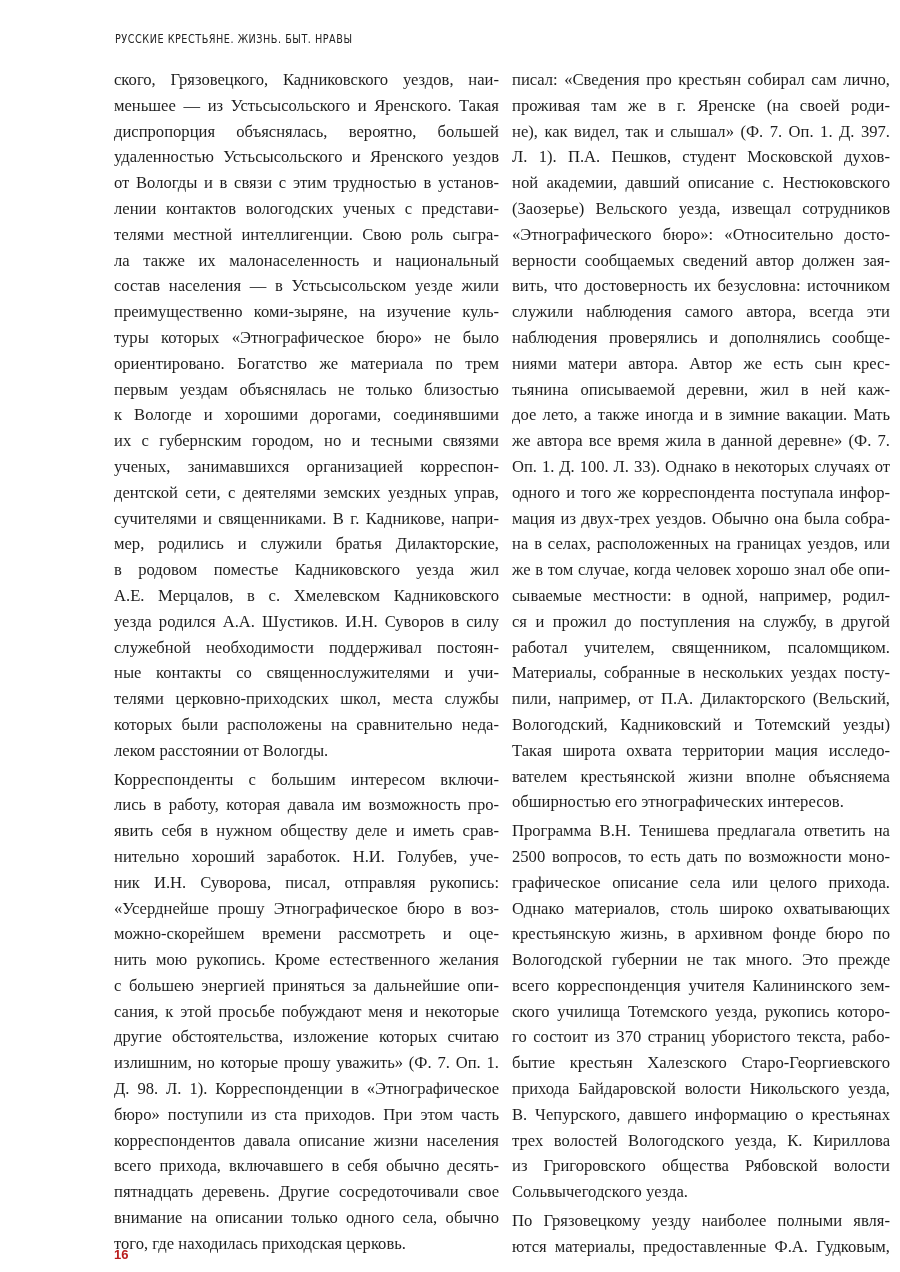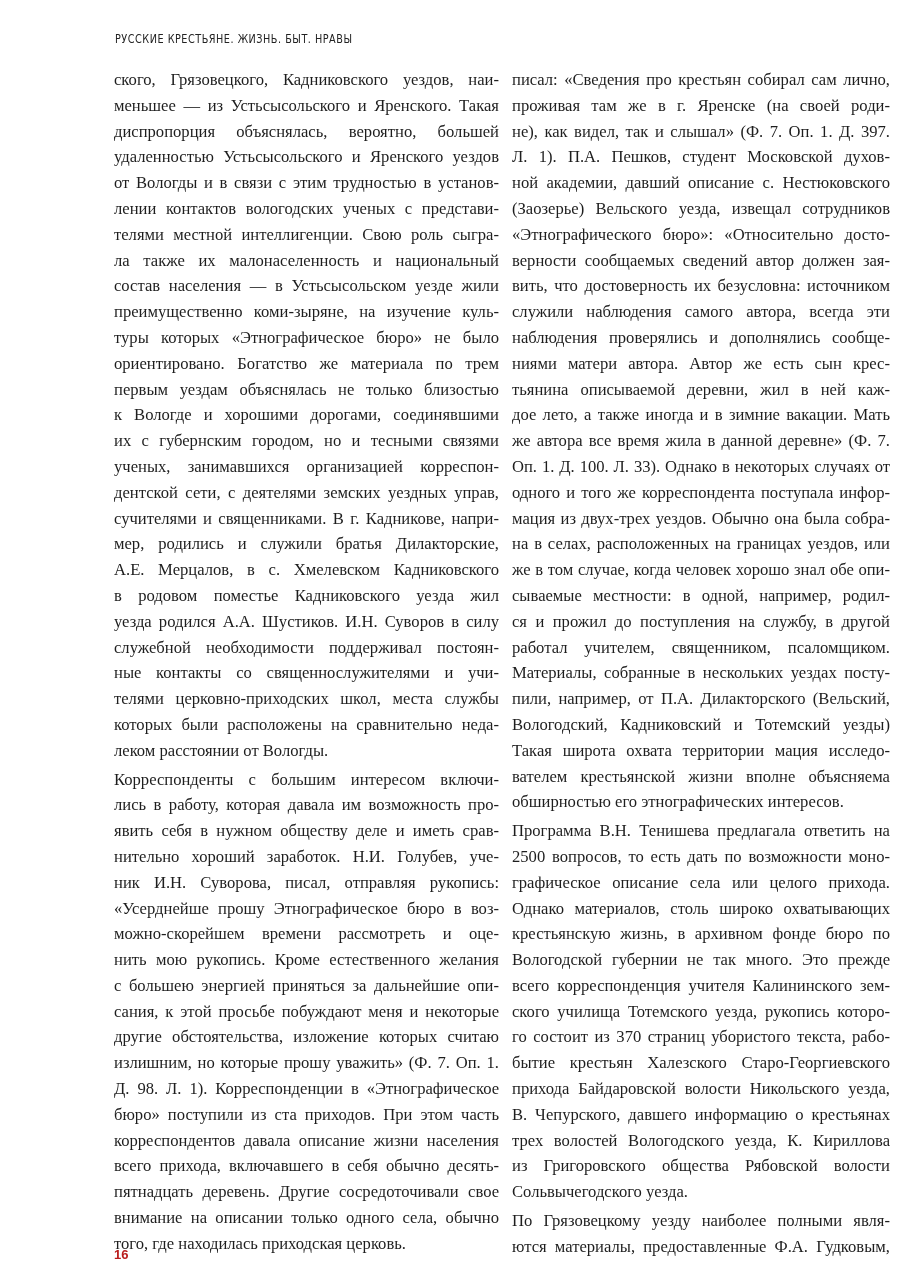--- a/index.html
+++ b/index.html
@@ -54,22 +54,22 @@
       <div class="line">преимущественно коми-зыряне, на изучение куль-</div>
       <div class="line">туры которых «Этнографическое бюро» не было</div>
       <div class="line">ориентировано. Богатство же материала по трем</div>
       <div class="line">первым уездам объяснялась не только близостью</div>
       <div class="line">к Вологде и хорошими дорогами, соединявшими</div>
       <div class="line">их с губернским городом, но и тесными связями</div>
       <div class="line">ученых, занимавшихся организацией корреспон-</div>
       <div class="line">дентской сети, с деятелями земских уездных управ,</div>
       <div class="line">сучителями и священниками. В г. Кадникове, напри-</div>
       <div class="line">мер, родились и служили братья Дилакторские,</div>
+      <div class="line">в родовом поместье Кадниковского уезда жил</div>
       <div class="line">А.Е. Мерцалов, в с. Хмелевском Кадниковского</div>
-      <div class="line">в родовом поместье Кадниковского уезда жил</div>
       <div class="line">уезда родился А.А. Шустиков. И.Н. Суворов в силу</div>
       <div class="line">служебной необходимости поддерживал постоян-</div>
       <div class="line">ные контакты со священнослужителями и учи-</div>
       <div class="line">телями церковно-приходских школ, места службы</div>
       <div class="line">которых были расположены на сравнительно неда-</div>
       <div class="line last">леком расстоянии от Вологды.</div>
     </div>
     <div class="para-gap"></div>
     <div class="paragraph">
       <div class="line">Корреспонденты с большим интересом включи-</div>

